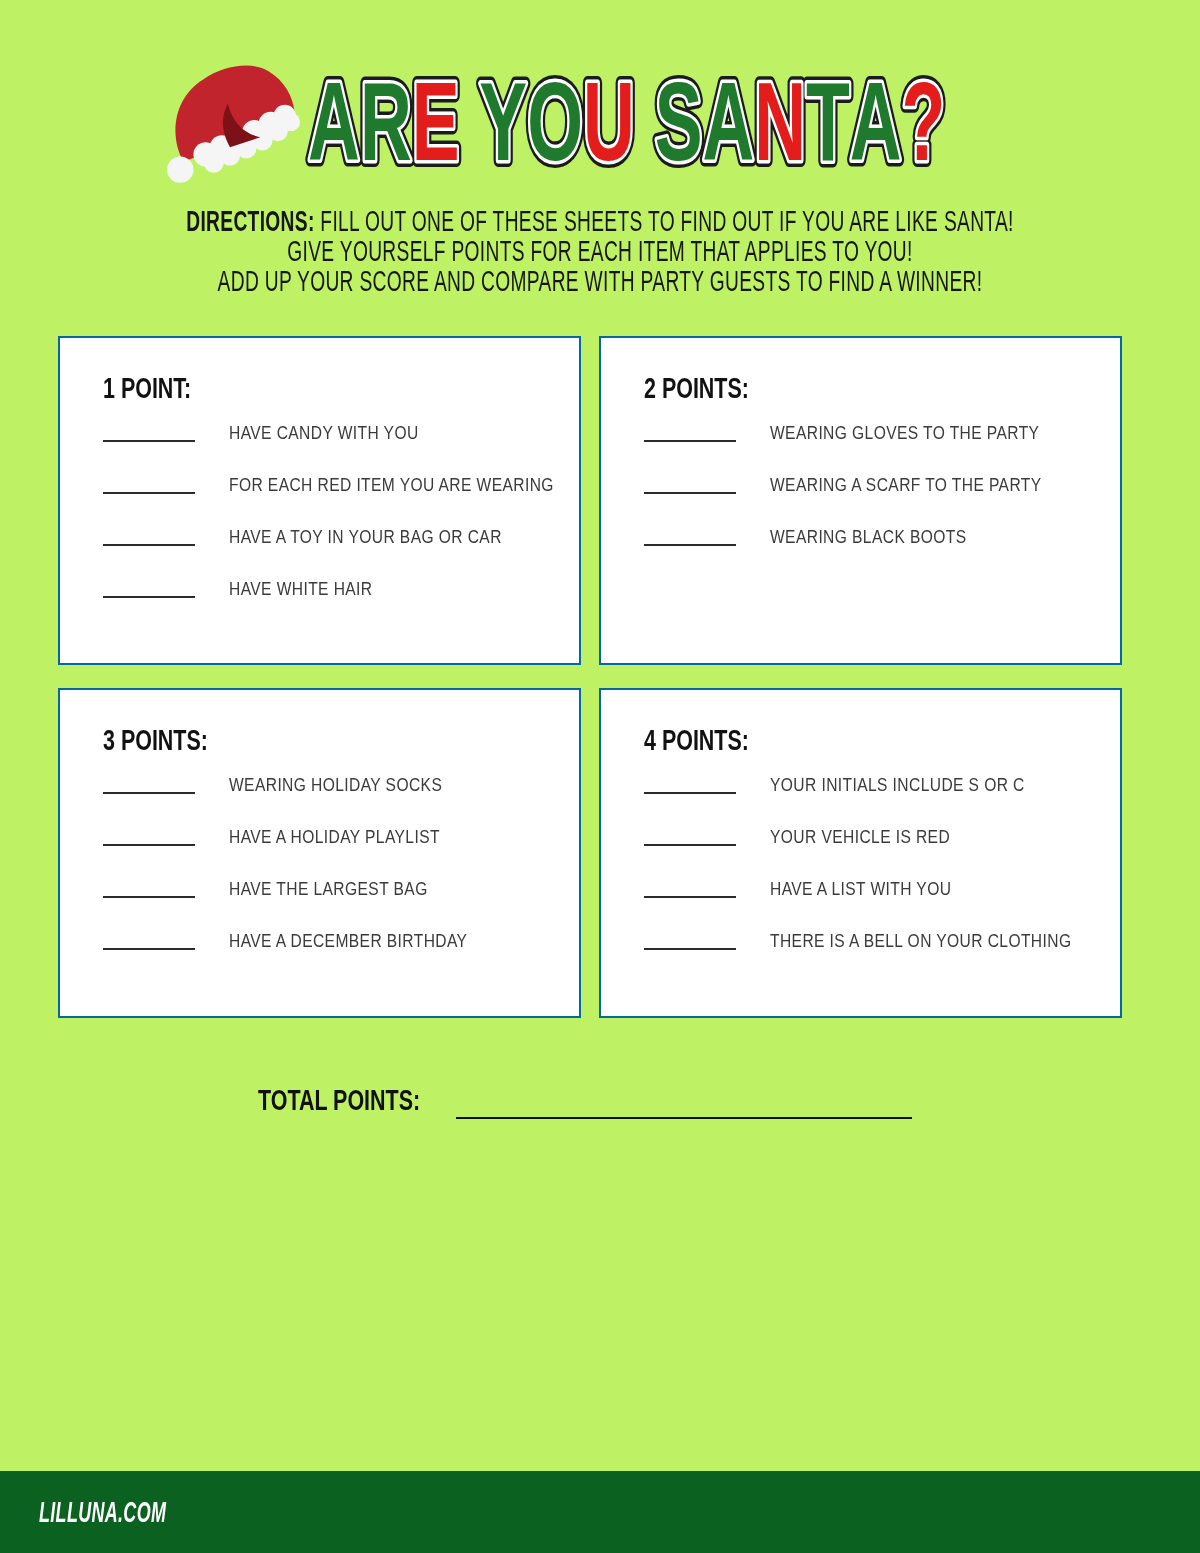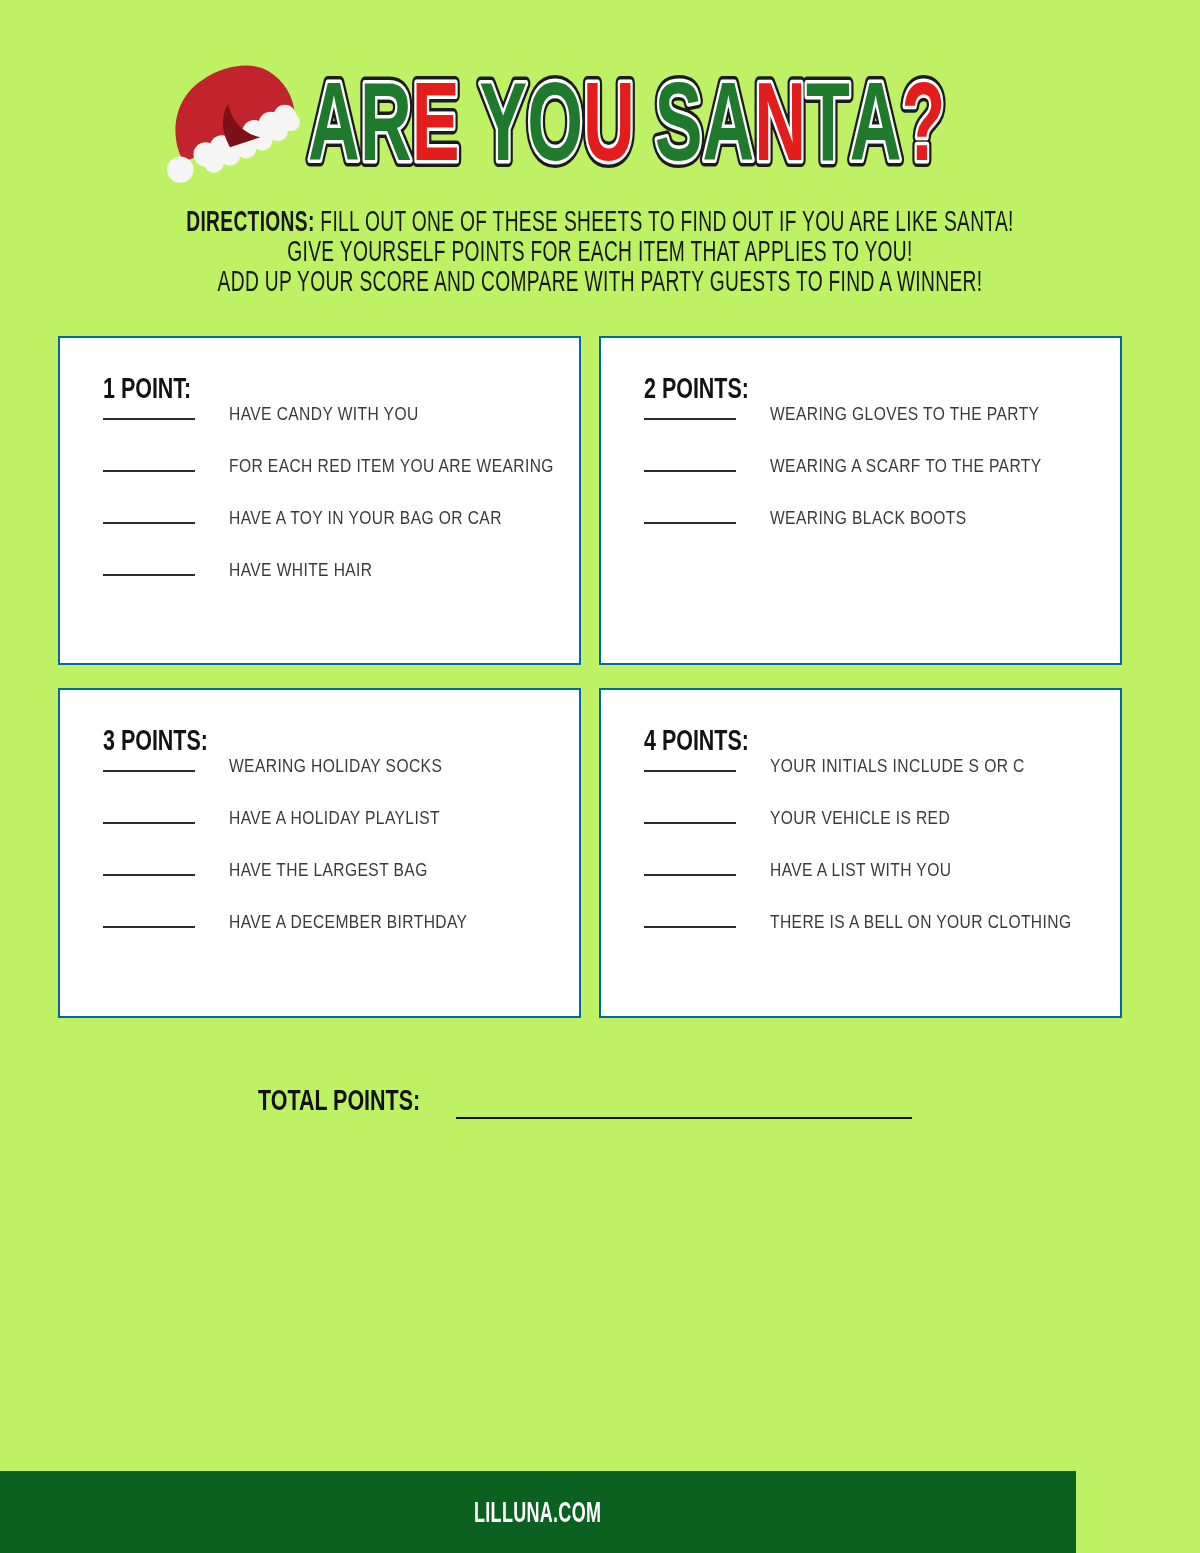--- a/index.html
+++ b/index.html
@@ -45,21 +45,21 @@
     border:2px solid #0369a1; background:#ffffff;
     padding:38px 16px 0 43px; overflow:hidden;
   }
   .box-heading {
     display:inline-block; font-weight:bold; font-size:29px; line-height:24px;
     color:#121212; transform:scaleX(0.74); transform-origin:left center;
     white-space:nowrap;
   }
   .score-items { margin-top:2px; }
   .score-item {
-    height:52px; display:flex; align-items:flex-start; padding-bottom:14px;
+    height:52px; display:flex; align-items:flex-end; padding-bottom:14px;
   }
   .answer-blank {
     width:92px; height:16px; flex:0 0 92px;
     border-bottom:2px solid #2b2b2b;
   }
   .score-item-label {
     display:inline-block; margin-left:34px;
     font-size:19px; line-height:19px; color:#3a3a3a; letter-spacing:0.5px;
     transform:scaleX(0.82); transform-origin:left bottom; white-space:nowrap;
   }
@@ -71,22 +71,22 @@
     display:inline-block; font-weight:bold; font-size:29px; line-height:30px;
     color:#111; transform:scaleX(0.74); transform-origin:left center; white-space:nowrap;
   }
   .total-line {
     position:absolute; left:456px; top:32px; width:456px; height:0;
     border-top:2px solid #111;
   }
 
   
   .footer-bar {
-    position:absolute; left:0; top:1471px; width:1076px; height:82px;
-    display:flex; align-items:center; justify-content:center;
+    position:absolute; left:0; top:1471px; width:1200px; height:82px;
+    display:flex; align-items:center; font-style:italic;
   }
   .footer-site-text {
     display:inline-block; color:#ffffff; font-weight:bold;
     font-size:29px; line-height:29px; letter-spacing:0.5px;
     transform:scaleX(0.62); transform-origin:center center; white-space:nowrap;
   }
 </style>
 </head>
 <body>
 

